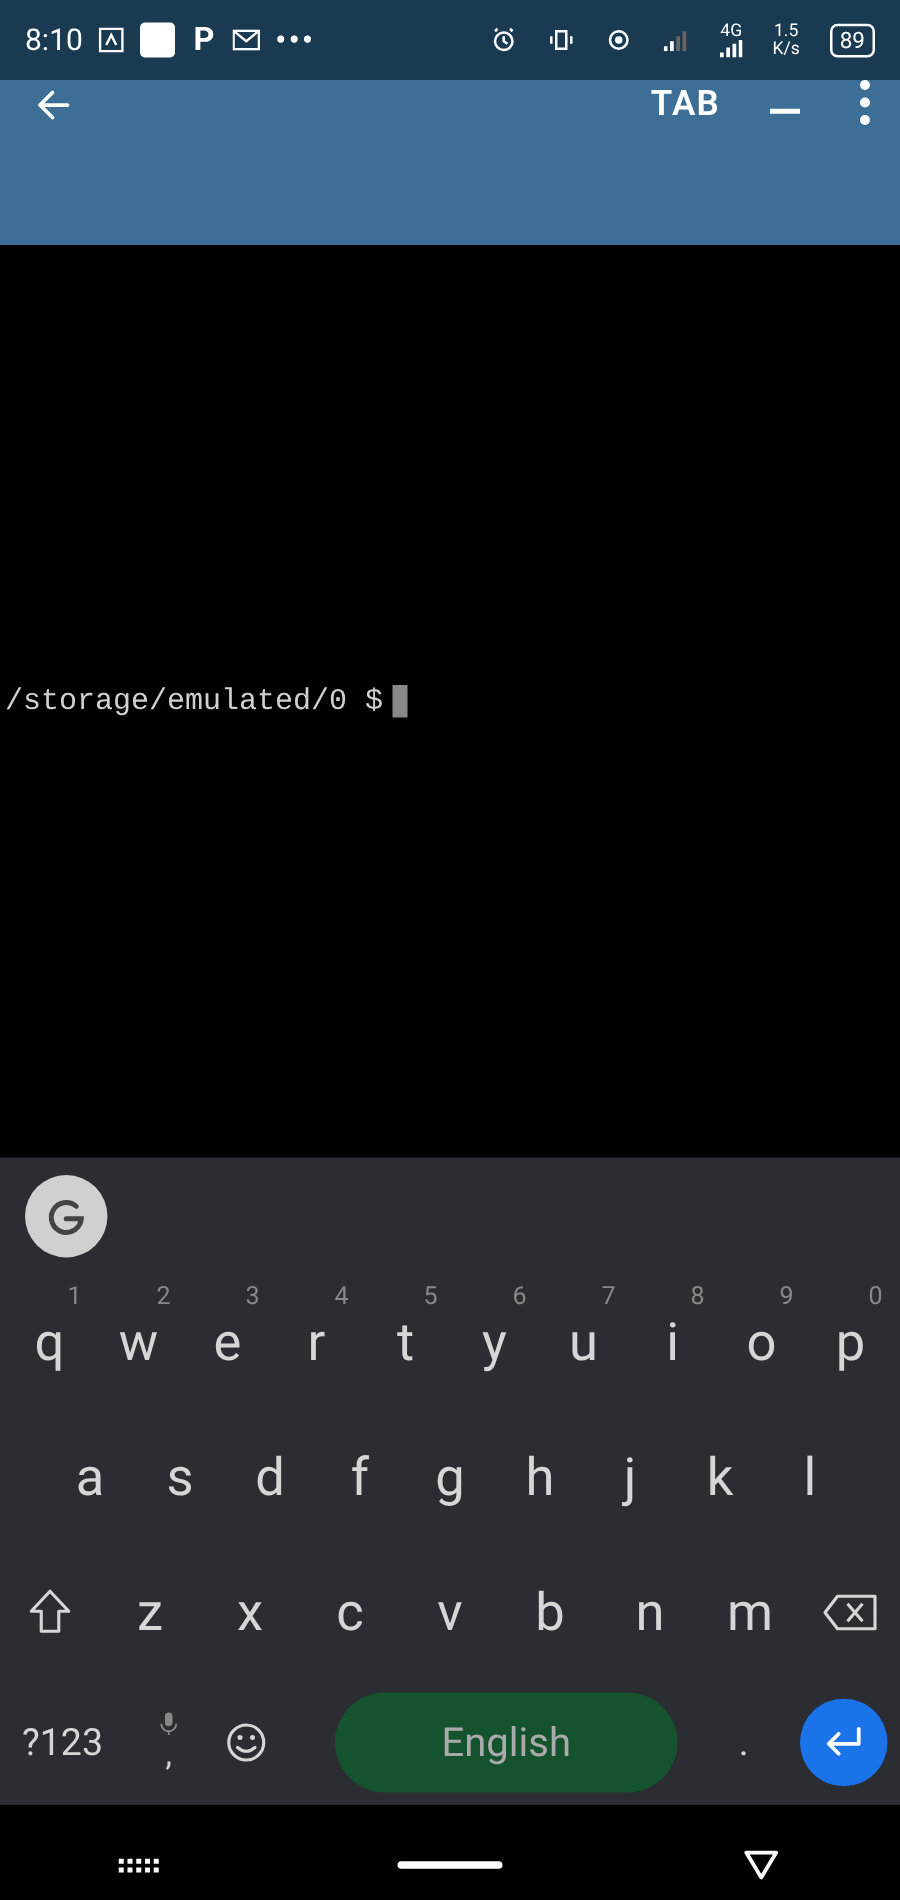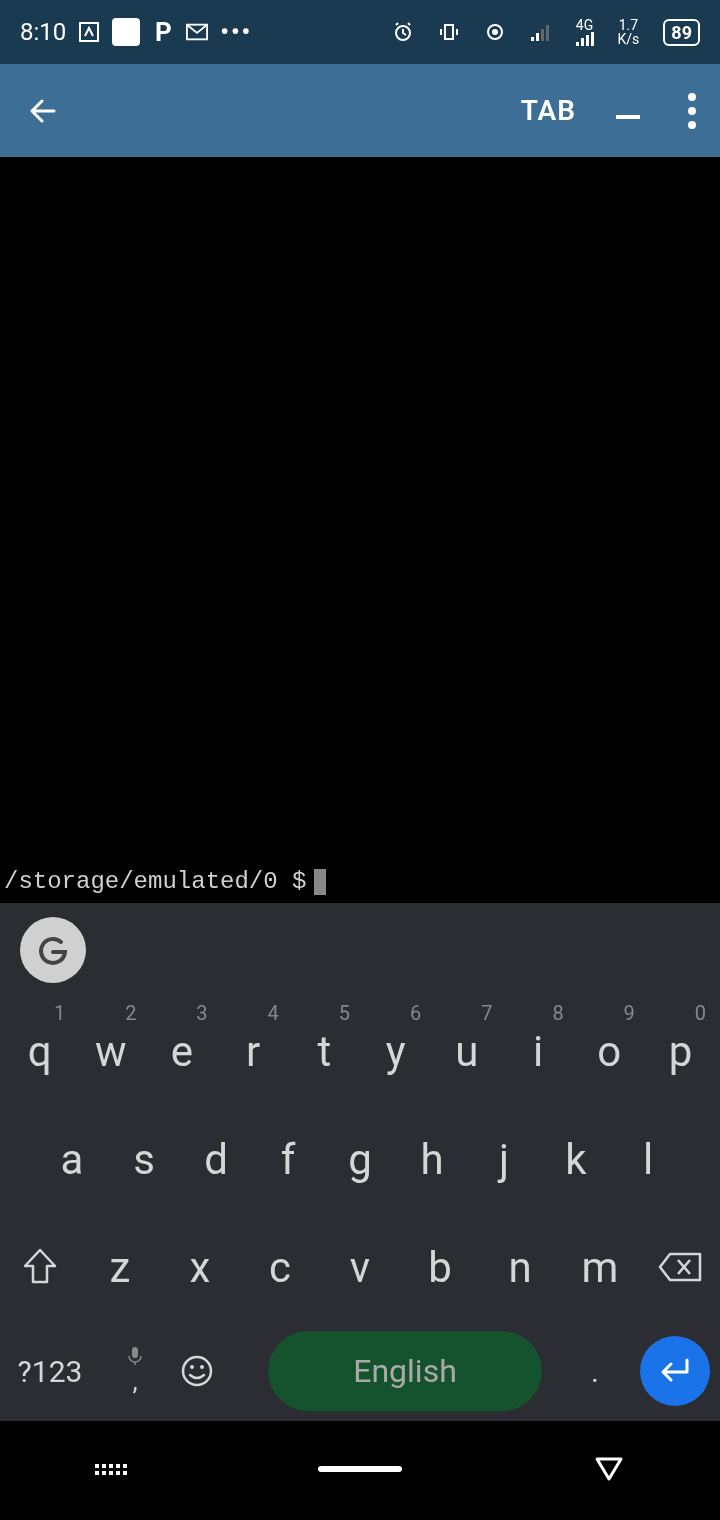--- a/index.html
+++ b/index.html
@@ -3,36 +3,36 @@
 <meta charset="utf-8">
 <style>
   * { margin: 0; padding: 0; box-sizing: border-box; }
   html, body { width: 720px; height: 1520px; background: #000; font-family: Roboto, Arial, sans-serif; overflow: hidden; }
   
   
   .status-bar { height: 64px; background: #1a3a52; display: flex; justify-content: space-between; align-items: center; padding: 0 20px; color: #fff; font-size: 24px; }
   .status-left { display: flex; align-items: center; gap: 12px; }
   .status-right { display: flex; align-items: center; gap: 24px; }
   .status-icon { width: 22px; height: 22px; display: inline-flex; align-items: center; justify-content: center; font-size: 20px; }
-  .battery-badge { border: 2px solid #fff; border-radius: 6px; padding: 1px 6px; font-size: 18px; font-weight: 700; }
+  .battery-badge { border: 2px solid #fff; border-radius: 6px; padding: 1px 6px; font-size: 18px; font-weight: 400; }
   .white-box { width: 28px; height: 28px; background: #fff; border-radius: 4px; }
   .dots3 { letter-spacing: 2px; font-weight: bold; }
   .small-stack { display:flex; flex-direction:column; font-size:14px; line-height:14px; align-items:center;}
   
   
-  .app-bar { height: 93px; background: #3d6e96; display: flex; align-items: center; justify-content: space-between; padding: 0 24px; color: #fff; }
+  .app-bar { height: 132px; background: #3d6e96; display: flex; align-items: flex-start; justify-content: space-between; padding: 0 24px; color: #fff; }
   .back-arrow { font-size: 40px; font-weight: 300; }
   .app-bar-right { display: flex; align-items: center; gap: 48px; }
   .tab-label { font-size: 28px; font-weight: 600; letter-spacing: 1px; }
   .kebab { display: flex; flex-direction: column; gap: 6px; }
   .kebab span { width: 8px; height: 8px; background: #fff; border-radius: 50%; }
   .underscore { width:24px; height:4px; background:#fff; align-self:flex-end; margin-bottom:8px;}
   
   
-  .terminal { background: #000; height: 730px; padding: 8px 4px; color: #d0d0d0; font-family: "Courier New", monospace; font-size: 24px; display:flex; align-items:flex-end;margin-top:16px;}
+  .terminal { background: #000; height: 730px; padding: 8px 4px; color: #d0d0d0; font-family: "Courier New", monospace; font-size: 24px; display:flex; align-items:center;}
   .cursor { display:inline-block; width: 12px; height: 26px; background: #888; margin-left: 8px; vertical-align: middle;}
   
   
   .keyboard { background: #2b2d33; height: 518px; display: flex; flex-direction: column; padding: 0; }
   .kb-suggest { height: 94px; display: flex; align-items: center; padding: 0 20px; }
   .g-circle { width: 66px; height: 66px; border-radius: 50%; background: #d0d0d0; display: flex; align-items: center; justify-content: center; color: #333; font-size: 40px; font-weight: bold; }
   
   .kb-row { display: flex; justify-content: space-around; align-items: center; padding: 0 4px; flex:1;}
   .key { flex: 1; text-align: center; color: #d6d6d6; position: relative; height: 100%; display:flex; align-items:center; justify-content:center; }
   .key-main { font-size: 42px; font-weight: 400; }
@@ -111,21 +111,21 @@
     <span class="small-stack">
       <span>4G</span>
       <svg width="18" height="14" viewBox="0 0 18 14">
           <rect x="0" y="10" width="3" height="4" fill="#fff"></rect>
           <rect x="5" y="6" width="3" height="8" fill="#fff"></rect>
           <rect x="10" y="3" width="3" height="11" fill="#fff"></rect>
           <rect x="15" y="0" width="3" height="14" fill="#fff"></rect>
         </svg>
     </span>
     <span class="small-stack">
-      <span>1.7</span>
+      <span>1.5</span>
       <span>K/s</span>
     </span>
     <span class="battery-badge">89</span>
   </div>
 </div>
 
 <div class="app-bar">
   <div class="back-arrow">
     <svg width="40" height="40" viewBox="0 0 40 40">
         <path d="M30 20 L10 20 M18 10 L8 20 L18 30" fill="none" stroke="#fff" stroke-width="3" stroke-linecap="round" stroke-linejoin="round"></path>

